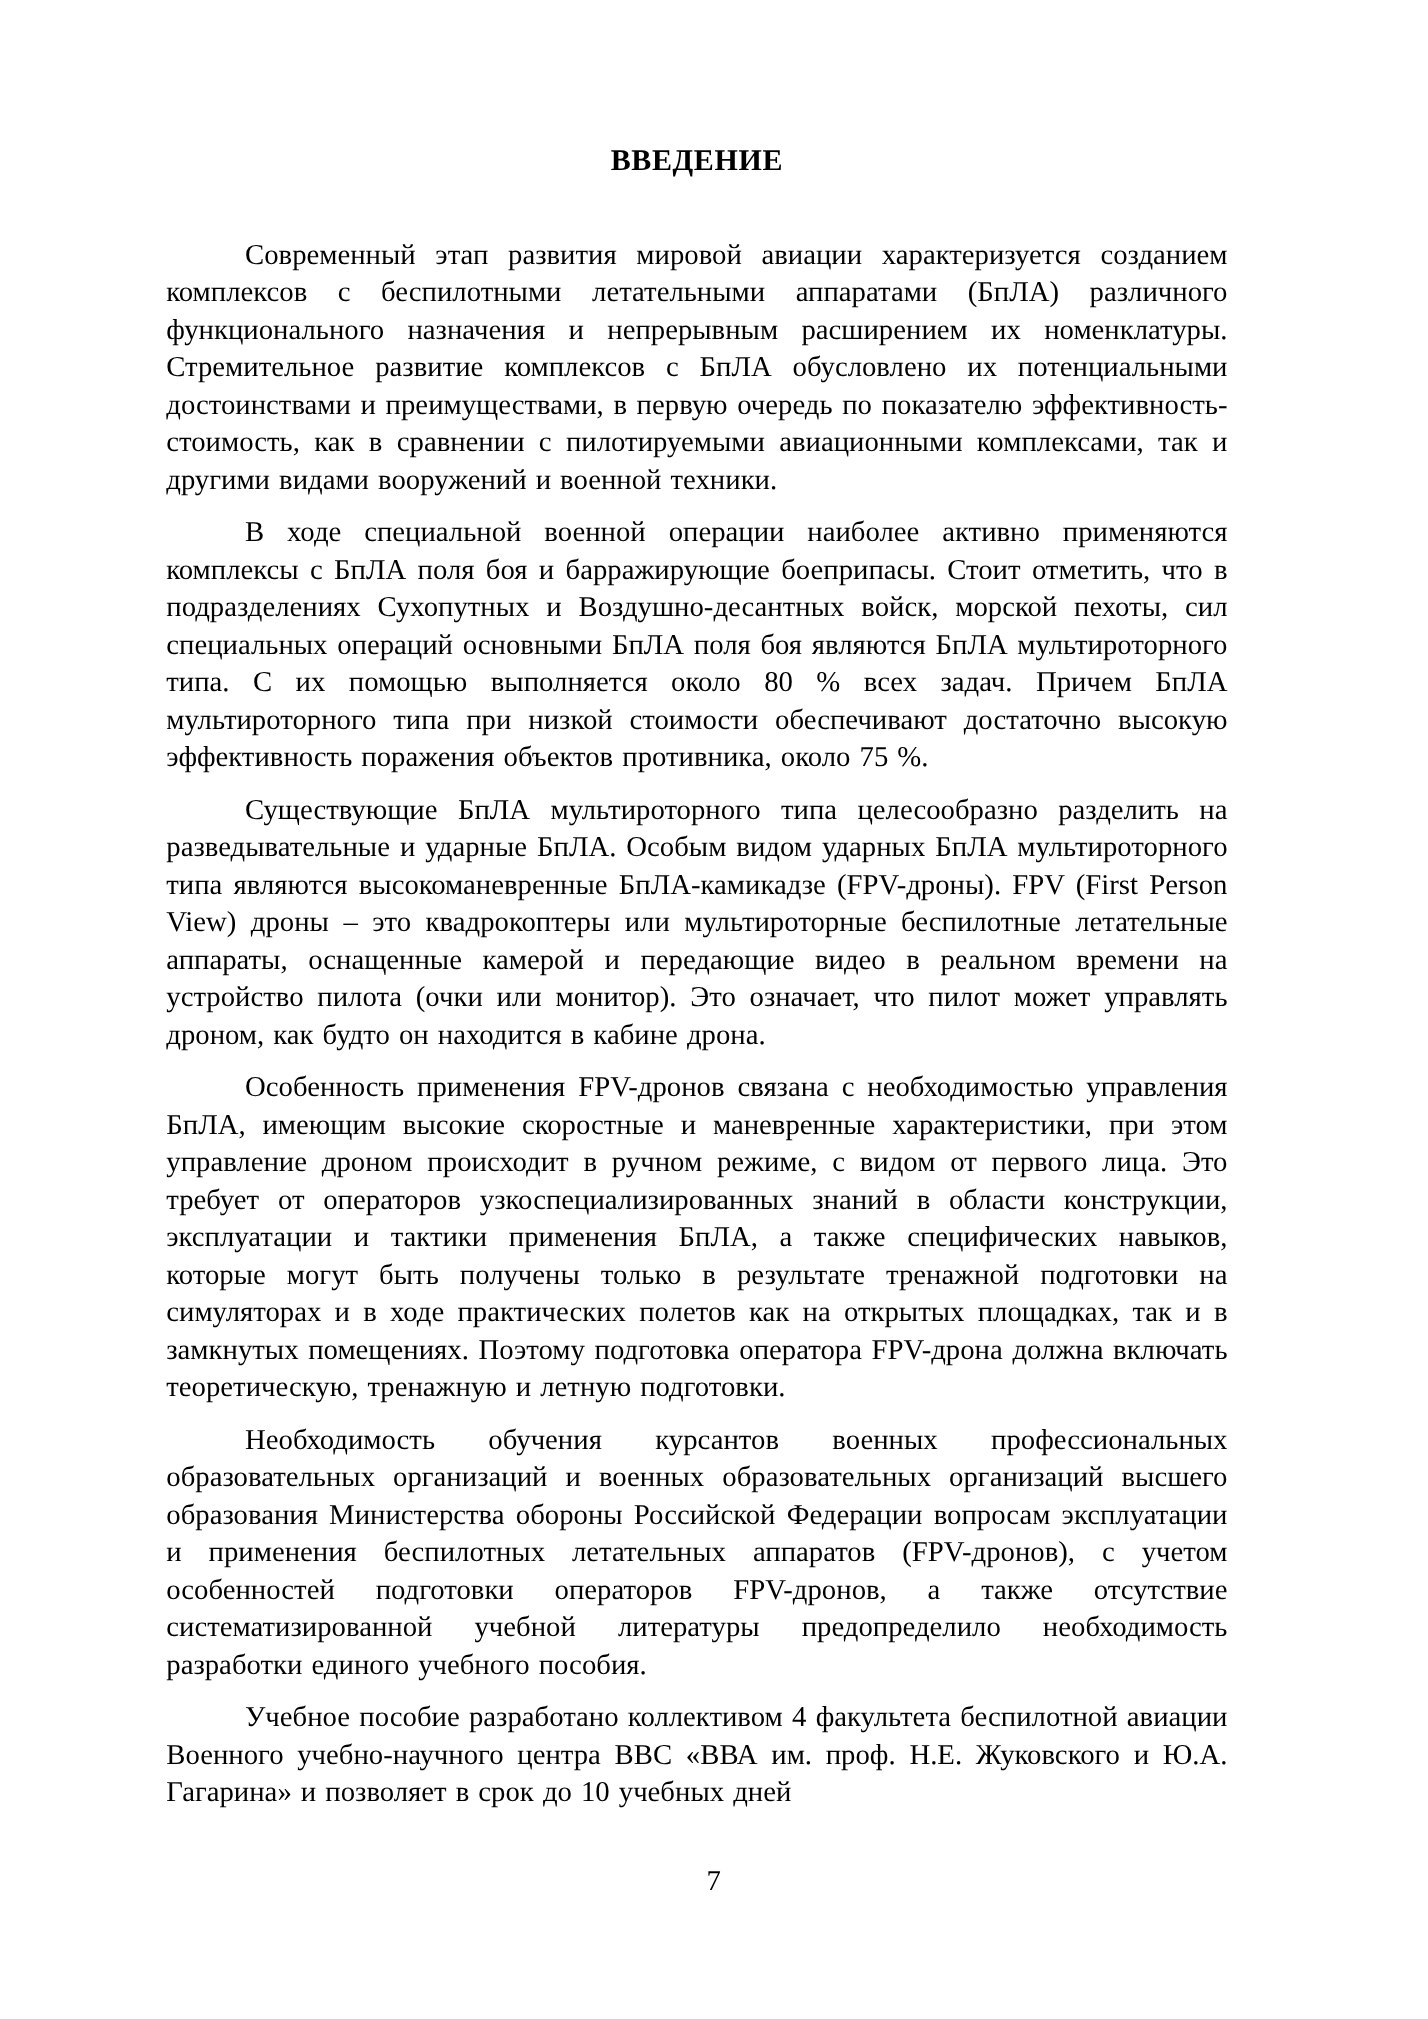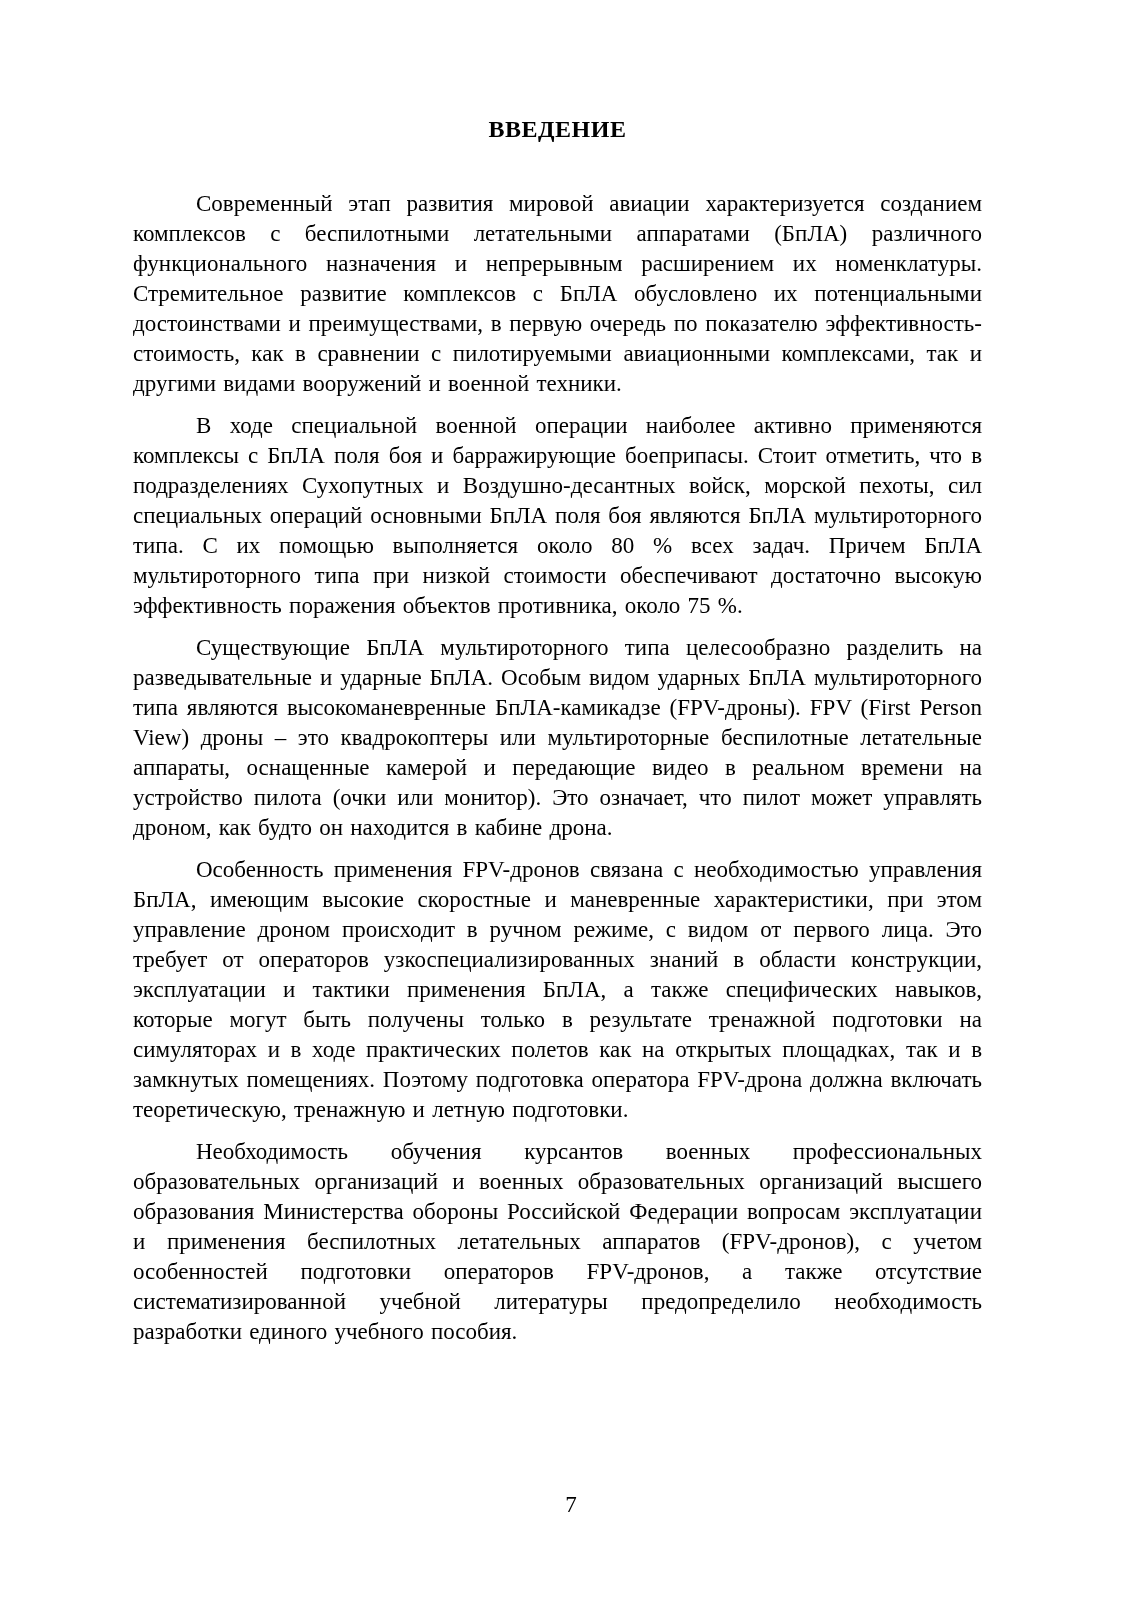--- a/index.html
+++ b/index.html
@@ -51,15 +51,16 @@
 <body>
 
 <div class="page">
   <h1 class="title">ВВЕДЕНИЕ</h1>
   <div class="body-text">
     <p>Современный этап развития мировой авиации характеризуется созданием комплексов с беспилотными летательными аппаратами (БпЛА) различного функционального назначения и непрерывным расширением их номенклатуры. Стремительное развитие комплексов с БпЛА обусловлено их потенциальными достоинствами и преимуществами, в первую очередь по показателю эффективность-стоимость, как в сравнении с пилотируемыми авиационными комплексами, так и другими видами вооружений и военной техники.</p>
     <p>В ходе специальной военной операции наиболее активно применяются комплексы с БпЛА поля боя и барражирующие боеприпасы. Стоит отметить, что в подразделениях Сухопутных и Воздушно-десантных войск, морской пехоты, сил специальных операций основными БпЛА поля боя являются БпЛА мультироторного типа. С их помощью выполняется около 80 % всех задач. Причем БпЛА мультироторного типа при низкой стоимости обеспечивают достаточно высокую эффективность поражения объектов противника, около 75 %.</p>
     <p>Существующие БпЛА мультироторного типа целесообразно разделить на разведывательные и ударные БпЛА. Особым видом ударных БпЛА мультироторного типа являются высокоманевренные БпЛА-камикадзе (FPV-дроны). FPV (First Person View) дроны – это квадрокоптеры или мультироторные беспилотные летательные аппараты, оснащенные камерой и передающие видео в реальном времени на устройство пилота (очки или монитор). Это означает, что пилот может управлять дроном, как будто он находится в кабине дрона.</p>
     <p>Особенность применения FPV-дронов связана с необходимостью управления БпЛА, имеющим высокие скоростные и маневренные характеристики, при этом управление дроном происходит в ручном режиме, с видом от первого лица. Это требует от операторов узкоспециализированных знаний в области конструкции, эксплуатации и тактики применения БпЛА, а также специфических навыков, которые могут быть получены только в результате тренажной подготовки на симуляторах и в ходе практических полетов как на открытых площадках, так и в замкнутых помещениях. Поэтому подготовка оператора FPV-дрона должна включать теоретическую, тренажную и летную подготовки.</p>
     <p>Необходимость обучения курсантов военных профессиональных образовательных организаций и военных образовательных организаций высшего образования Министерства обороны Российской Федерации вопросам эксплуатации и применения беспилотных летательных аппаратов (FPV-дронов), с учетом особенностей подготовки операторов FPV-дронов, а также отсутствие систематизированной учебной литературы предопределило необходимость разработки единого учебного пособия.</p>
+    <p>Учебное пособие разработано коллективом 4 факультета беспилотной авиации Военного учебно-научного центра ВВС «ВВА им. проф. Н.Е. Жуковского и Ю.А. Гагарина» и позволяет в срок до 10 учебных дней</p>
   </div>
   <div class="page-number">7</div>
 </div>
 
 </body></html>

